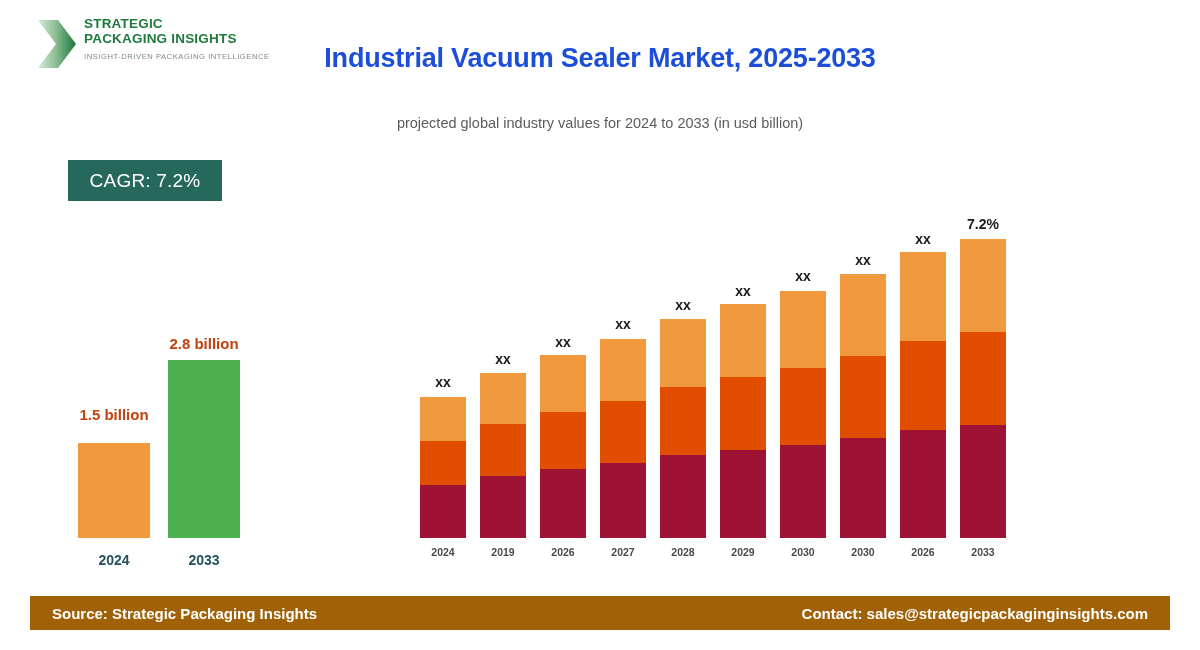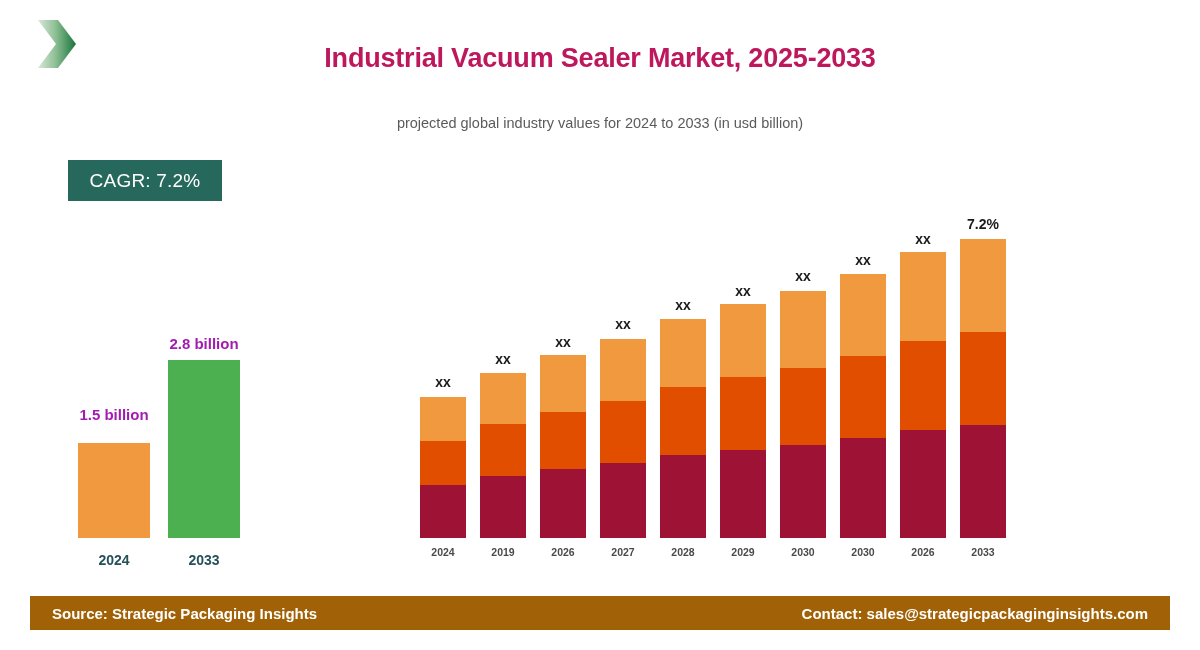--- a/index.html
+++ b/index.html
@@ -44,21 +44,21 @@
     display:flex; align-items:center; justify-content:center;
     font-size:19px; letter-spacing:0.2px;
   }
 
   
   #mini-chart { position:absolute; left:60px; top:320px; width:260px; height:250px; }
   .mini-bar-col { position:absolute; width:72px; }
   .mini-bar { position:absolute; bottom:32px; width:72px; }
   .mini-value {
     position:absolute; width:160px; text-align:center; left:-44px;
-    font-size:15px; font-weight:bold; color:#a21caf;
+    font-size:15px; font-weight:bold; color:#c2410c;
   }
   .mini-xlabel {
     position:absolute; bottom:2px; width:72px; text-align:center;
     font-size:14px; font-weight:bold; color:#24505B;
   }
 
   
   #stacked-chart { position:absolute; left:405px; top:195px; width:620px; height:365px; }
   .stack-col { position:absolute; width:46px; bottom:0; height:365px; }
   .stack-bar { position:absolute; bottom:22px; width:46px; }
@@ -90,23 +90,28 @@
       <defs>
         <linearGradient id="chevGrad" x1="0" y1="0" x2="1" y2="0">
           <stop offset="0%" stop-color="#D8E8D8"></stop>
           <stop offset="45%" stop-color="#8FC096"></stop>
           <stop offset="100%" stop-color="#19743A"></stop>
         </linearGradient>
       </defs>
       <path d="M6 2 L26 2 L44 26 L26 50 L6 50 L24 26 Z" fill="url(#chevGrad)"></path>
     </svg>
   </div>
-</div>
-
-<div id="title" style="color: #be185d;">
+  <div id="logo-text">
+    <div class="logo-line">STRATEGIC</div>
+    <div class="logo-line">PACKAGING INSIGHTS</div>
+    <div id="logo-tagline">INSIGHT-DRIVEN PACKAGING INTELLIGENCE</div>
+  </div>
+</div>
+
+<div id="title" style="color: #1d4ed8;">
   <span id="title-inner">Industrial Vacuum Sealer Market, 2025-2033</span>
 </div>
 <div id="subtitle">
   <span id="subtitle-inner">projected global industry values for 2024 to 2033 (in usd billion)</span>
 </div>
 
 <div id="cagr-badge" style="background: rgb(38, 105, 92); align-items: center;">
   <span>CAGR: 7.2%</span>
 </div>
 

